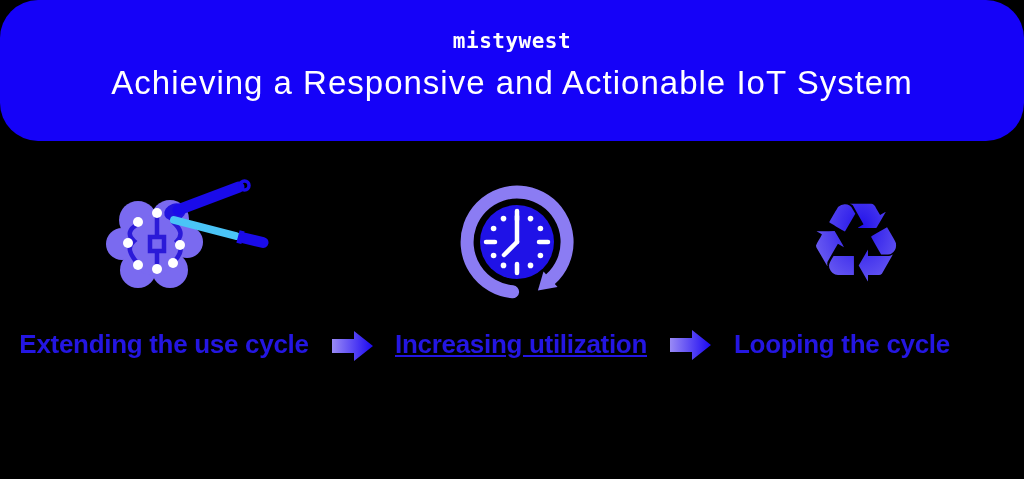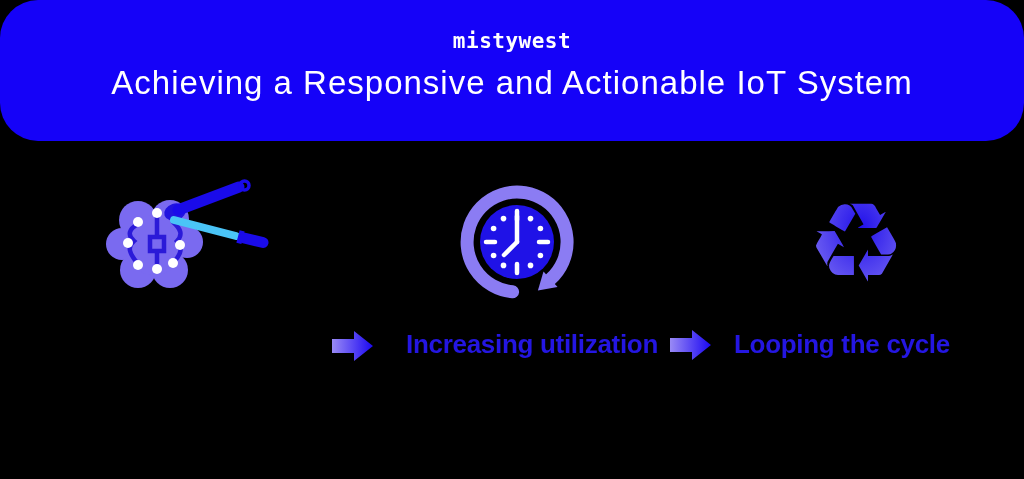--- a/index.html
+++ b/index.html
@@ -13,21 +13,21 @@
   .title{position:absolute;left:0;right:0;top:64px;margin:0;color:#fff;
          font-size:33px;font-weight:400;letter-spacing:1px;}
   .icon{position:absolute;}
   .icon-brain{left:100px;top:178px;width:170px;height:125px;}
   .icon-clock{left:459px;top:184px;width:116px;height:116px;}
   .icon-recycle{left:800px;top:186px;width:112px;height:106px;}
   .step-label{position:absolute;top:329px;transform:translateX(-50%);
               color:#2416e2;font-size:26px;font-weight:bold;letter-spacing:-0.3px;
               white-space:nowrap;}
   .label-1{left:164px;}
-  .label-2{left:532px;}
+  .label-2{left:521px;text-decoration:underline;}
   .label-3{left:842px;}
   .flow-arrow{position:absolute;width:42px;height:32px;}
   .arrow-1{left:332px;top:330px;}
   .arrow-2{left:670px;top:329px;}
 </style>
 </head>
 <body>
 
 <div class="canvas">
 
@@ -102,20 +102,21 @@
       <defs>
         <radialGradient id="rg" cx="0.55" cy="0.38" r="0.78">
           <stop offset="0" stop-color="#2110ea"></stop>
           <stop offset="1" stop-color="#9487f5"></stop>
         </radialGradient>
       </defs>
       <text x="56" y="95" text-anchor="middle" font-size="110" font-family="DejaVu Sans" fill="url(#rg)">♻</text>
     </svg>
   </div>
 
+  <div class="step-label label-1">Extending the use cycle</div>
 
   <div class="flow-arrow arrow-1">
     <svg width="42" height="32" viewBox="0 0 42 32">
       <defs>
         <linearGradient id="ag1" x1="0" y1="0" x2="1" y2="0">
           <stop offset="0" stop-color="#998af5"></stop>
           <stop offset="1" stop-color="#1b07f2"></stop>
         </linearGradient>
       </defs>
       <polygon points="0,9 22,9 22,1 41,16 22,31 22,23 0,23" fill="url(#ag1)"></polygon>

